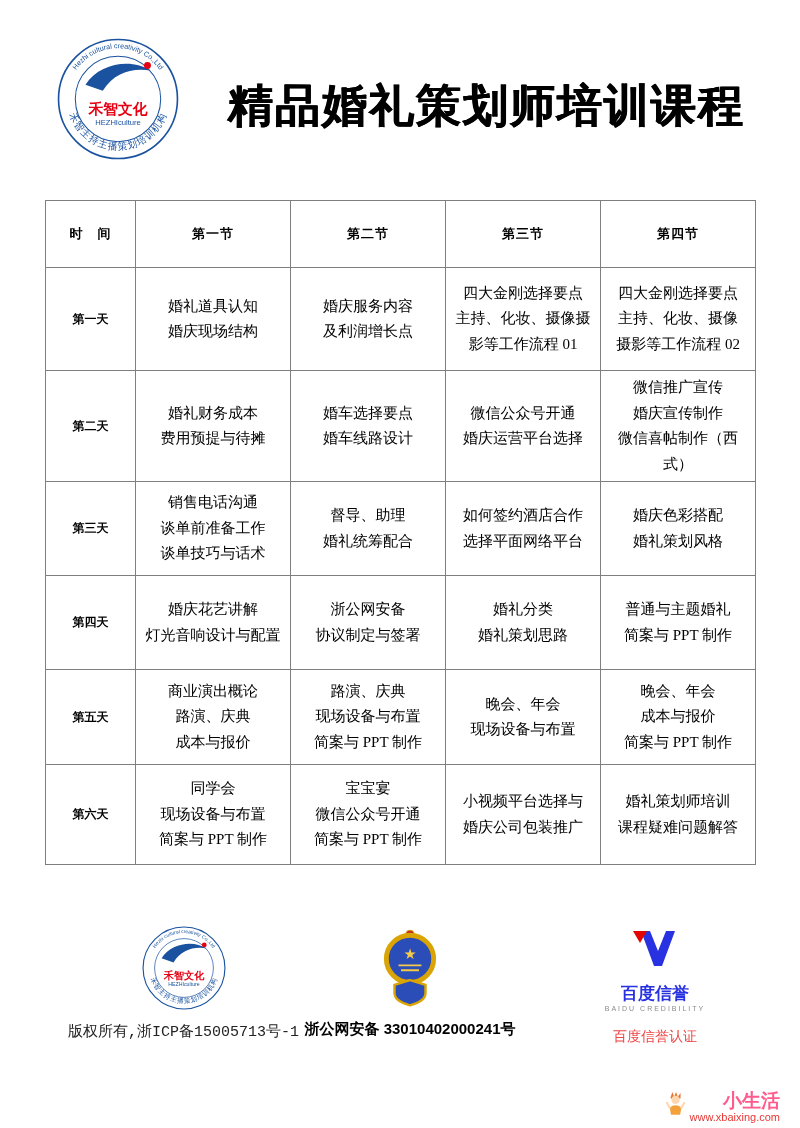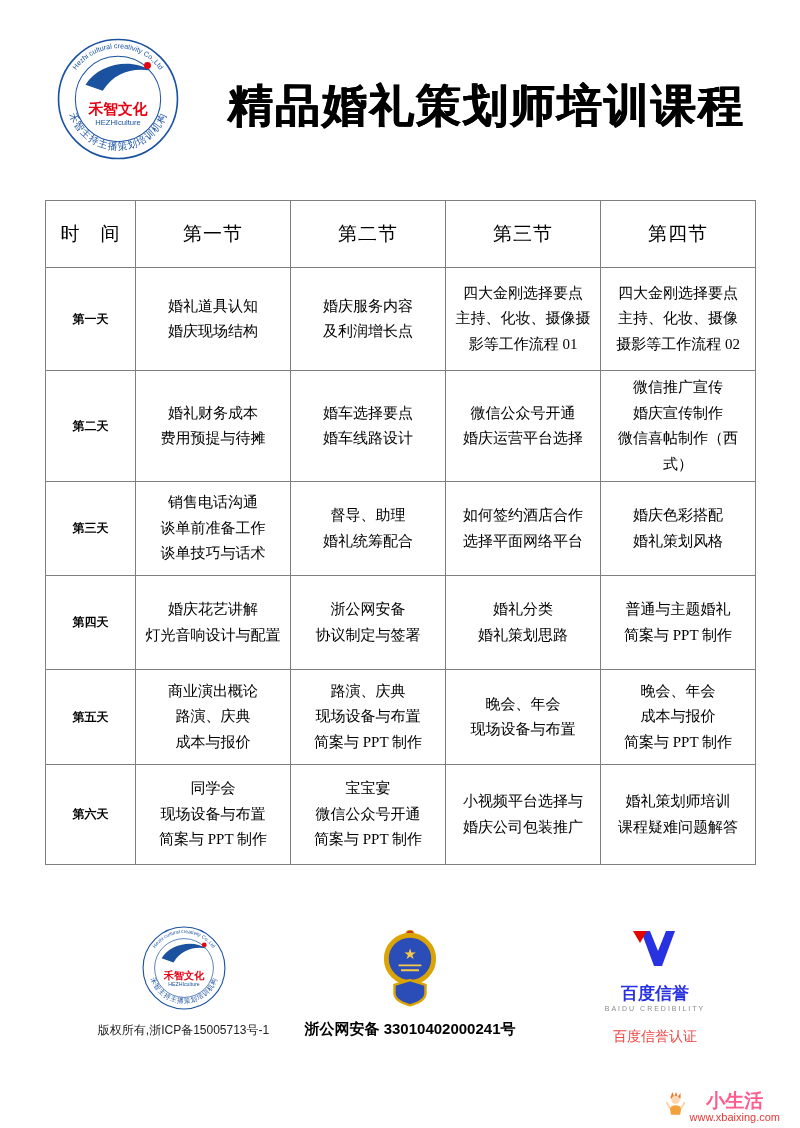--- a/index.html
+++ b/index.html
@@ -9,47 +9,47 @@
   
   .header{position:absolute;top:36px;left:55px;right:55px;height:150px;}
   .logo-wrap{position:absolute;left:2px;top:2px;}
   .title{position:absolute;left:135px;right:0;top:40px;margin:0;text-align:right;
          font-size:45px;font-weight:900;letter-spacing:2px;color:#000;
          text-shadow:0.6px 0 0 #000,-0.6px 0 0 #000;}
 
   
   .schedule{position:absolute;top:200px;left:45px;width:710px;border-collapse:collapse;table-layout:fixed;}
   .schedule th,.schedule td{border:1px solid #7f7f7f;text-align:center;vertical-align:middle;}
-  .schedule th{height:64px;font-size:19px;font-weight:normal;letter-spacing:1px;}
+  .schedule th{height:64px;font-size:13px;font-weight:bold;letter-spacing:1px;}
   .schedule td{font-size:15px;line-height:1.7;white-space:pre-line;padding:4px 4px;}
   .schedule td.day{font-size:12px;font-weight:600;white-space:nowrap;}
   tbody tr:nth-child(1){height:103px;}
   tbody tr:nth-child(2){height:92px;}
   tbody tr:nth-child(3){height:94px;}
   tbody tr:nth-child(4){height:94px;}
   tbody tr:nth-child(5){height:95px;}
   tbody tr:nth-child(6){height:100px;}
 
   
   .footer{position:absolute;top:926px;left:0;right:0;height:150px;}
   .f-block{position:absolute;text-align:center;}
   .f-left{left:66px;width:235px;}
   .f-center{left:300px;width:220px;}
   .f-right{left:555px;width:200px;}
-  .copyright{margin-top:8px;font-size:12px;color:#222;font-family:Liberation Sans, sans-serif;}
+  .copyright{margin-top:8px;font-size:15px;color:#222;font-family:Liberation Mono, monospace;}
   .police-no{margin-top:8px;font-size:15px;font-weight:bold;color:#000;
              font-family:"Liberation Sans",sans-serif;}
   .baidu-name{margin-top:8px;font-size:17px;font-weight:bold;color:#2932e1;
               font-family:"Liberation Sans",sans-serif;}
   .baidu-sub{font-size:7px;letter-spacing:2px;color:#8a8a8a;font-family:"Liberation Sans",sans-serif;}
   .baidu-cert{margin-top:16px;font-size:14px;color:#ef4444;}
 
   
   .watermark{position:absolute;right:20px;bottom:4px;display:flex;align-items:flex-start;gap:4px;}
-  .wm-text{display:flex;flex-direction:column;align-items:center;line-height:1.15;}
+  .wm-text{display:flex;flex-direction:column;align-items:flex-end;line-height:1.15;}
   .wm-name{font-size:19px;font-weight:bold;color:#ff5c8d;}
   .wm-url{font-size:11px;color:#e53935;font-family:Liberation Sans, sans-serif;}
 </style>
 </head>
 <body>
 
 <div class="page">
 
   <div class="header">
     <div class="logo-wrap">

